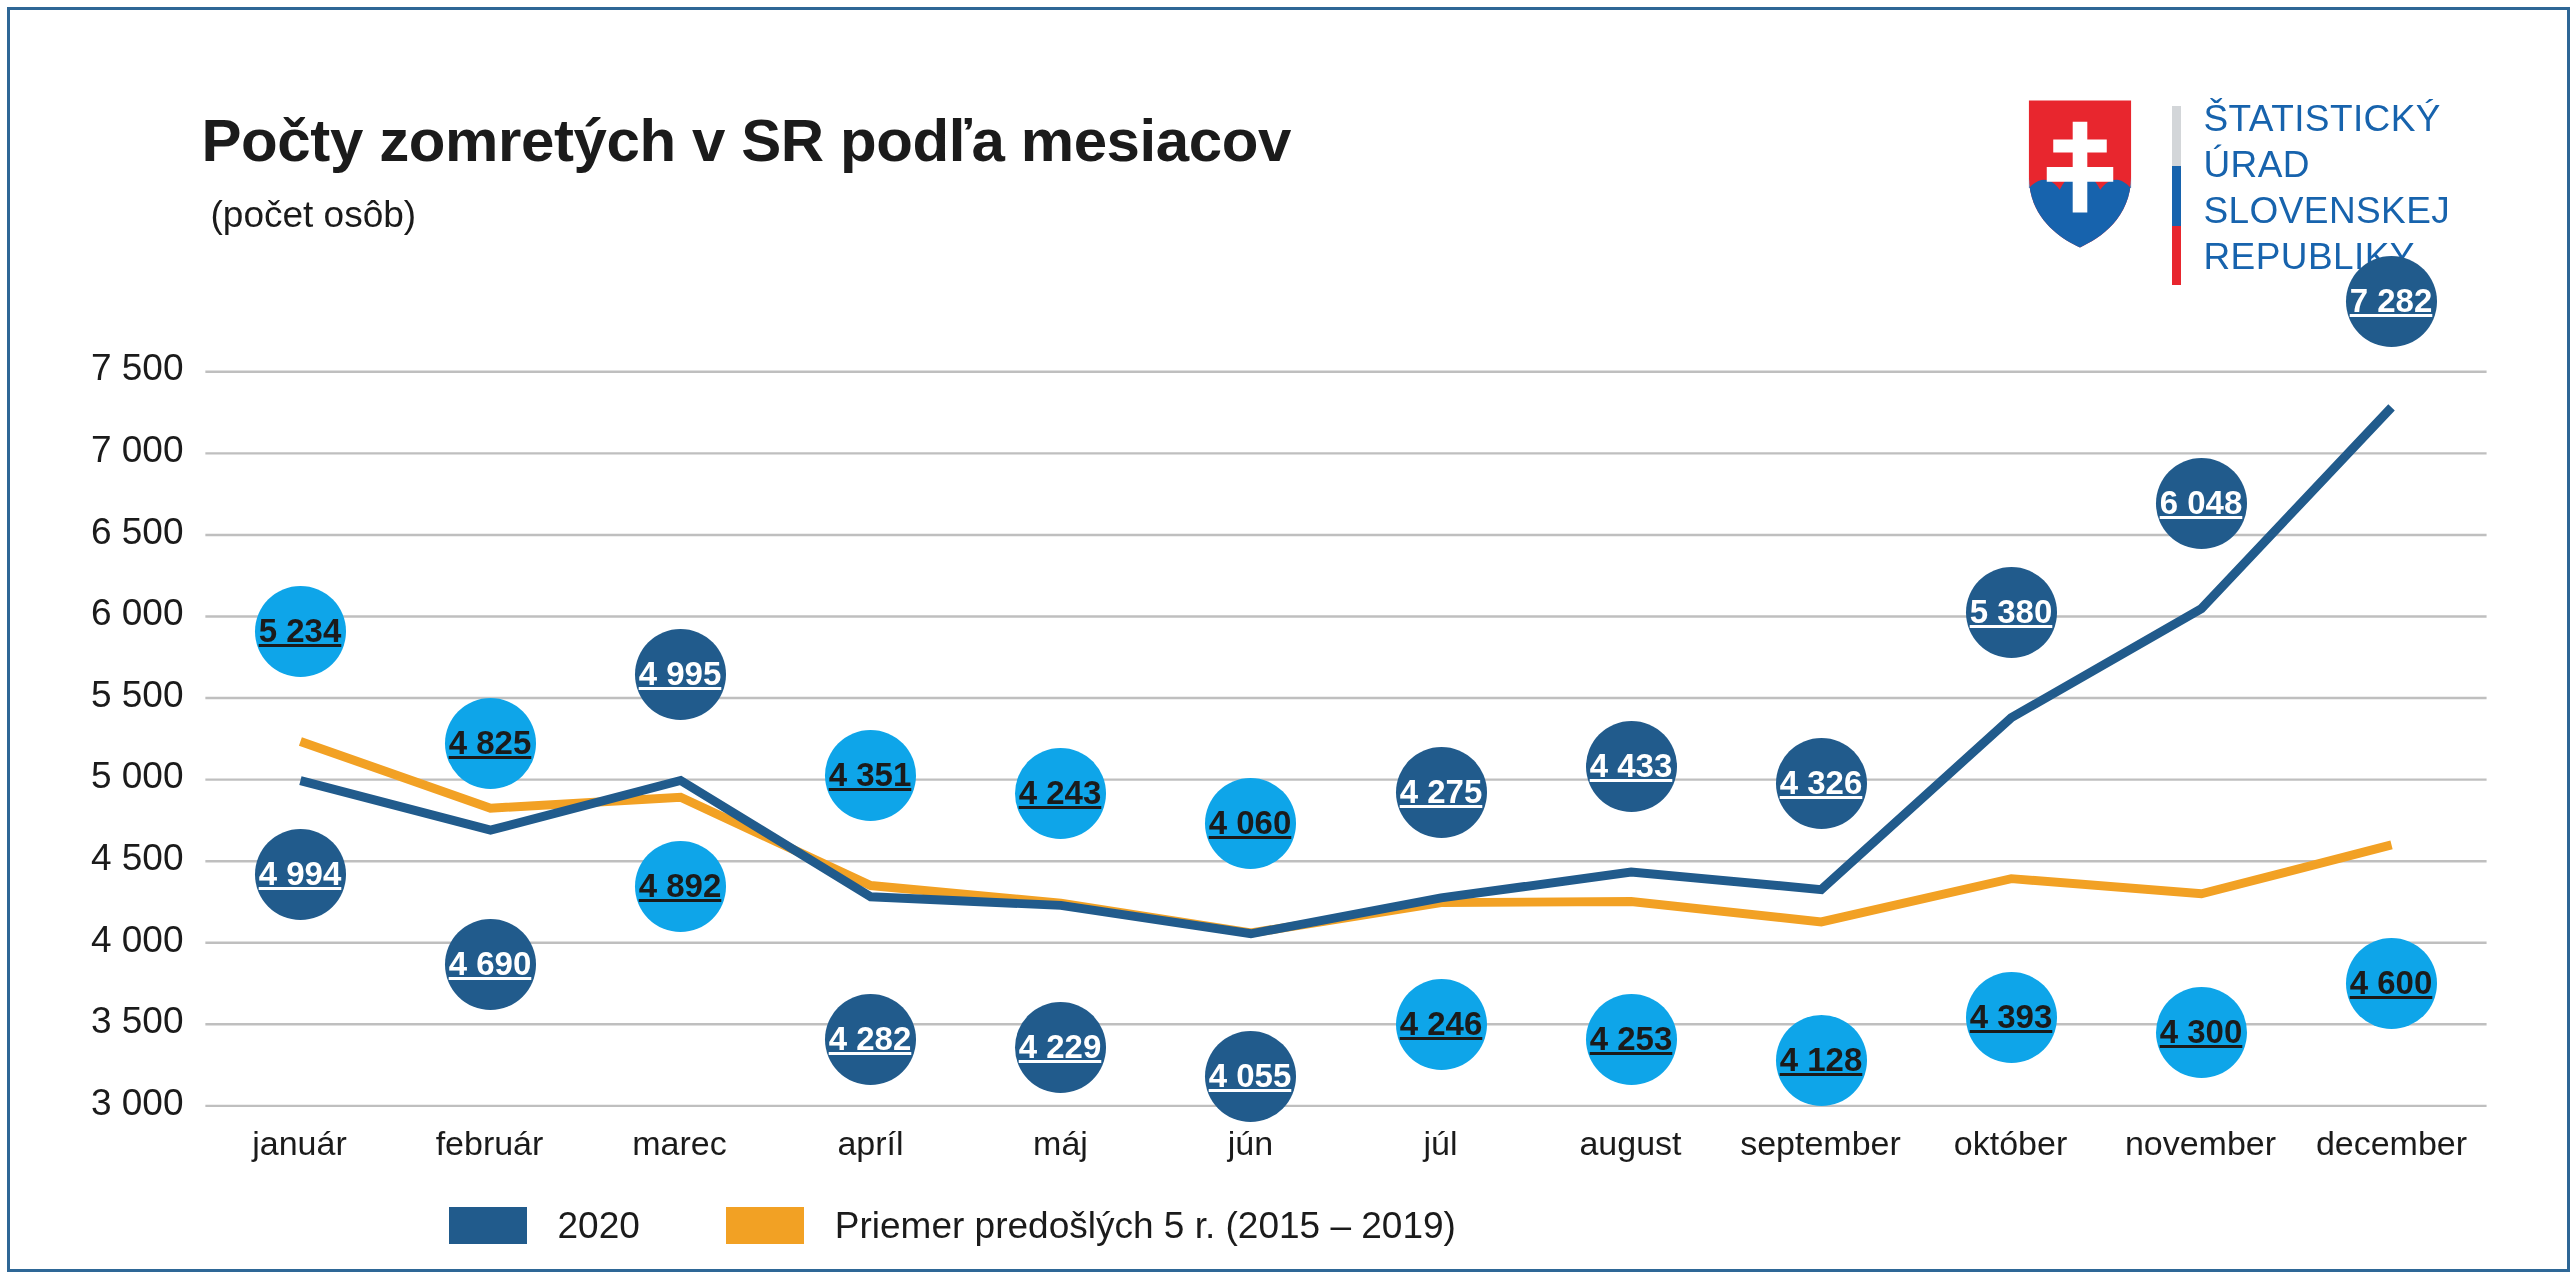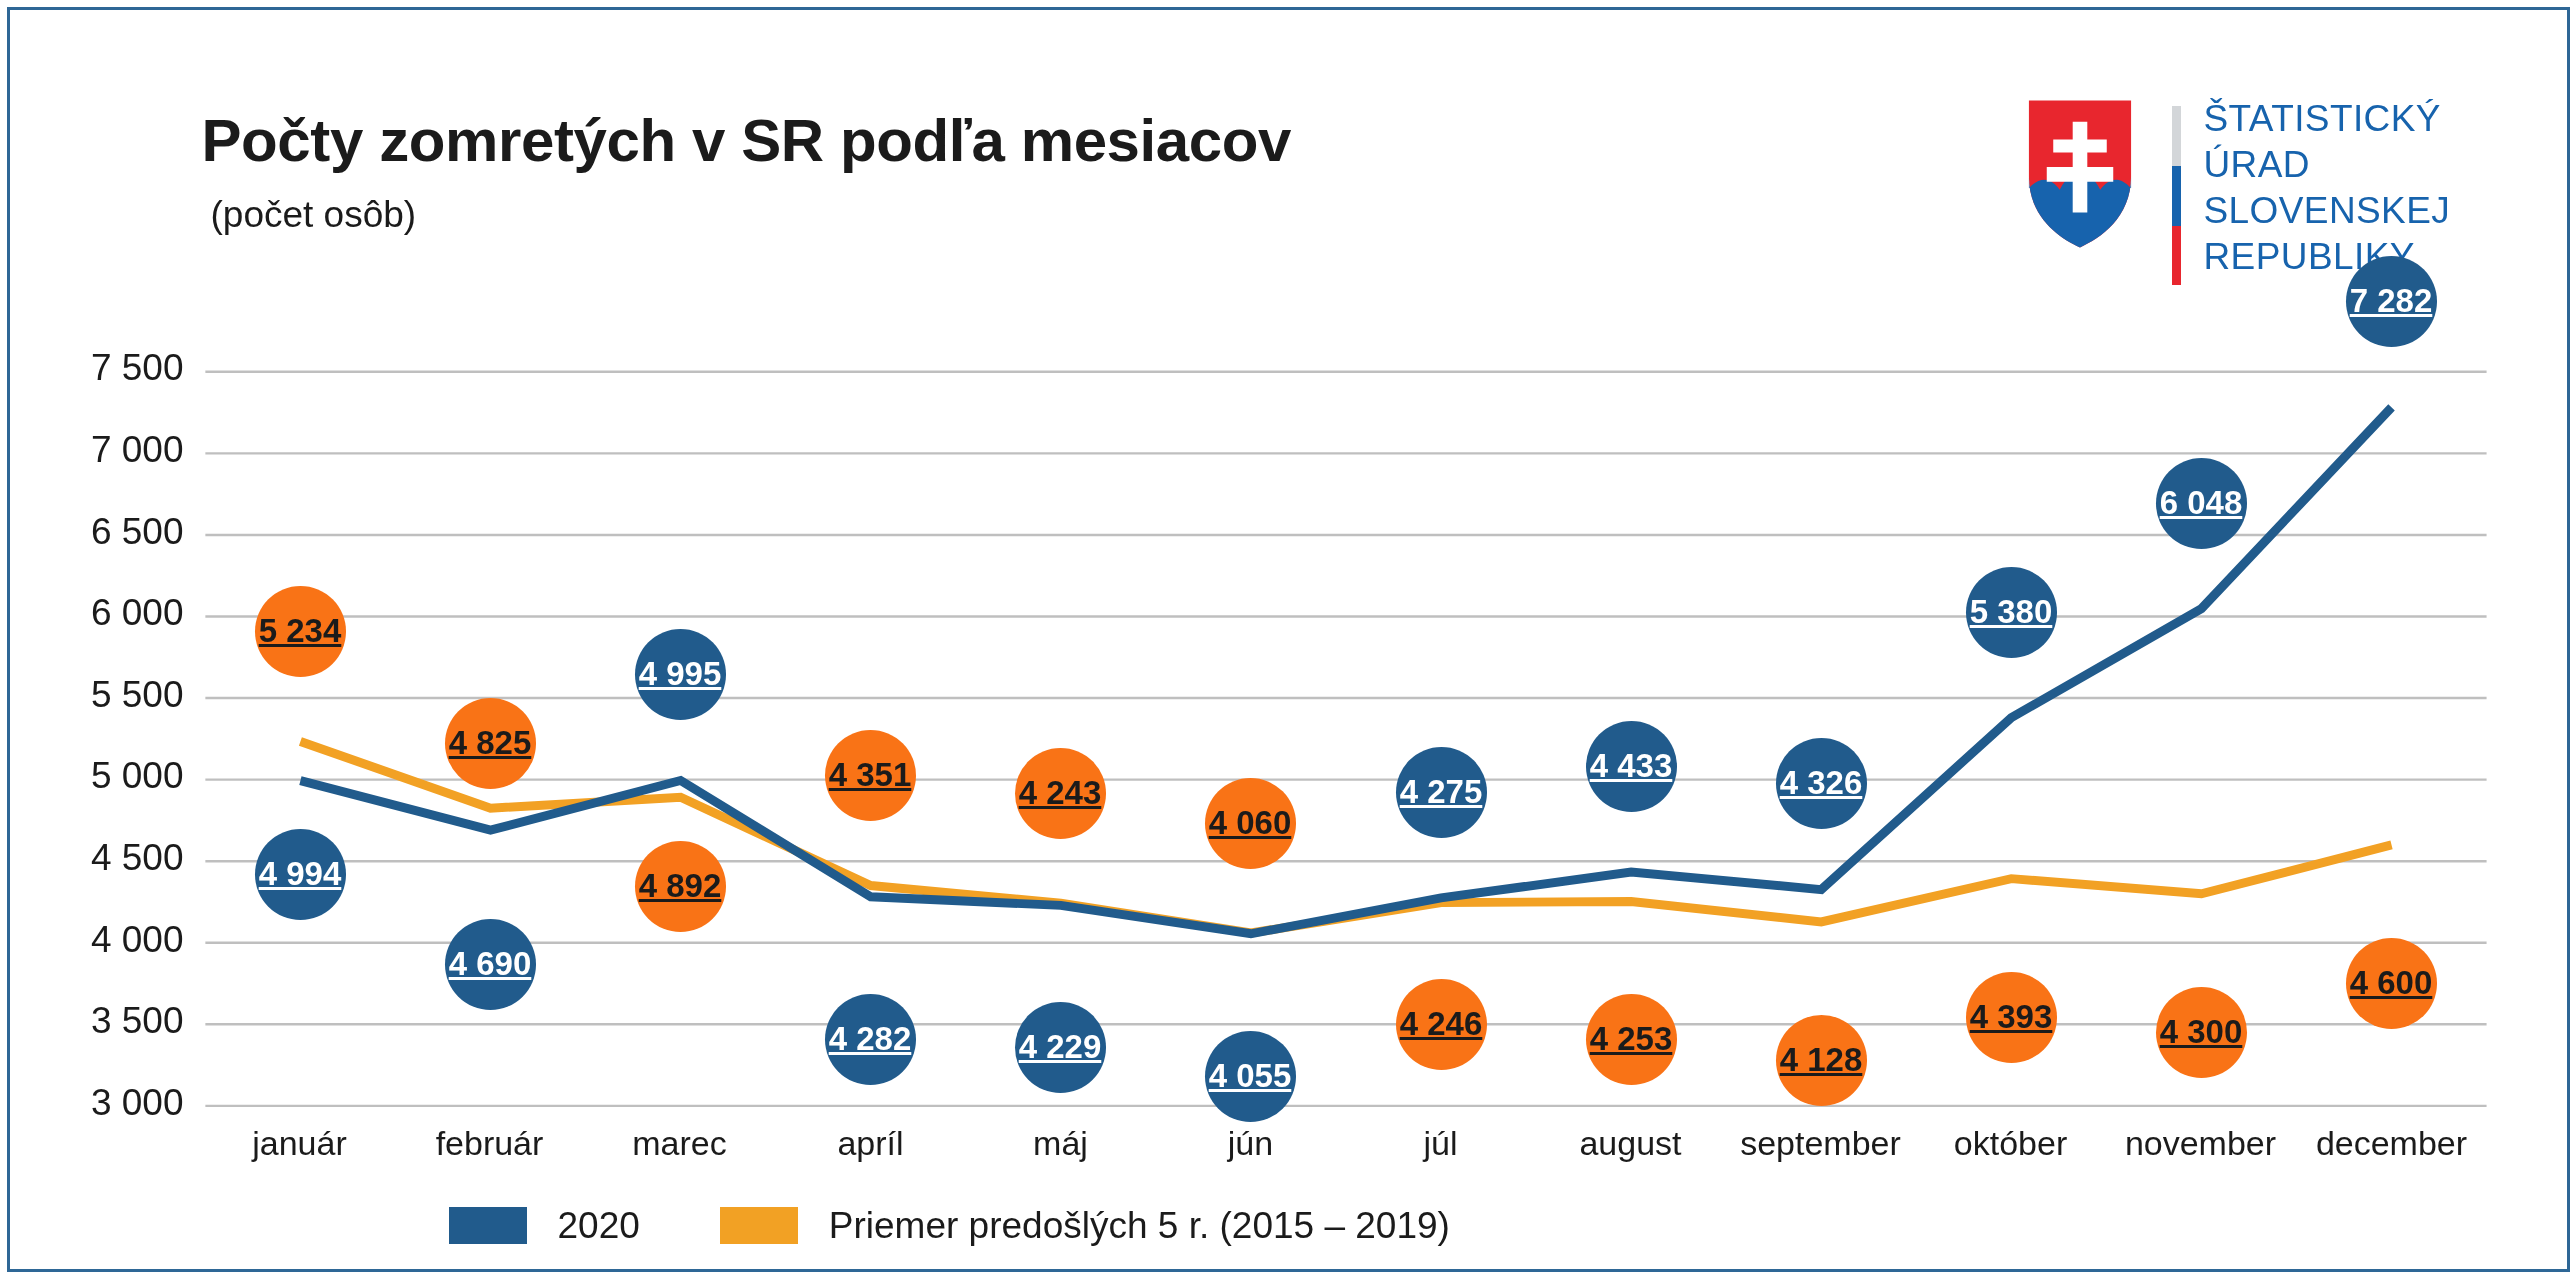--- a/index.html
+++ b/index.html
@@ -114,30 +114,30 @@
     border-radius: 50%;
     display: flex;
     align-items: center;
     justify-content: center;
     font-size: 33px;
     font-weight: bold;
     white-space: nowrap;
     text-decoration: underline;
   }
   .bubble.blue   { background: #215B8C; color: #ffffff; }
-  .bubble.orange { background: #f97316; color: #1b1b1b; }
+  .bubble.orange { background: #0ea5e9; color: #1b1b1b; }
 
   
   #legend {
     position: absolute;
     left: 439px;
     top: 1195px;
     display: flex;
     align-items: center;
-    gap: 10px;
+    gap: 16px;
   }
   .legend-item {
     display: flex;
     align-items: center;
   }
   .legend-swatch {
     width: 78px;
     height: 37px;
     margin-right: 31px;
   }

